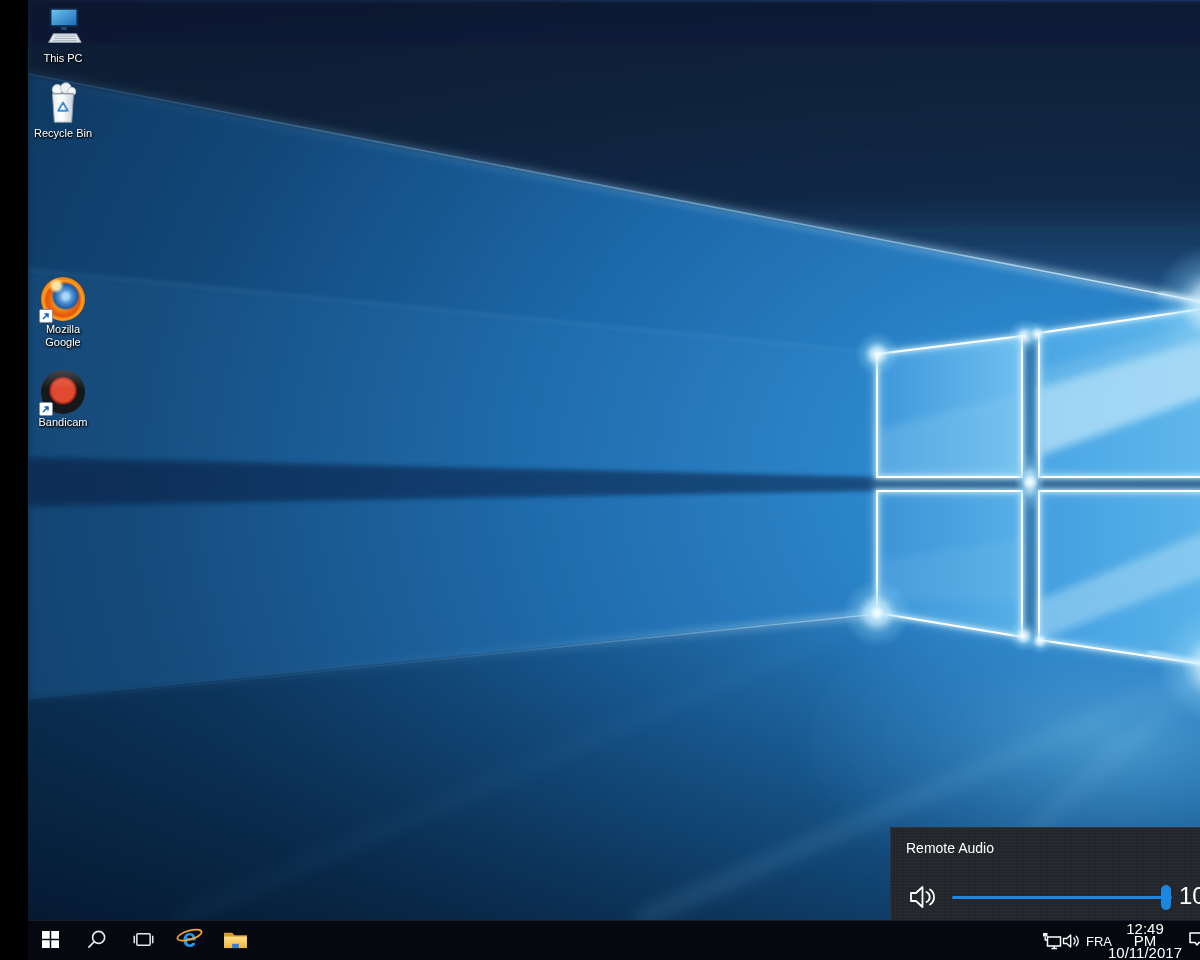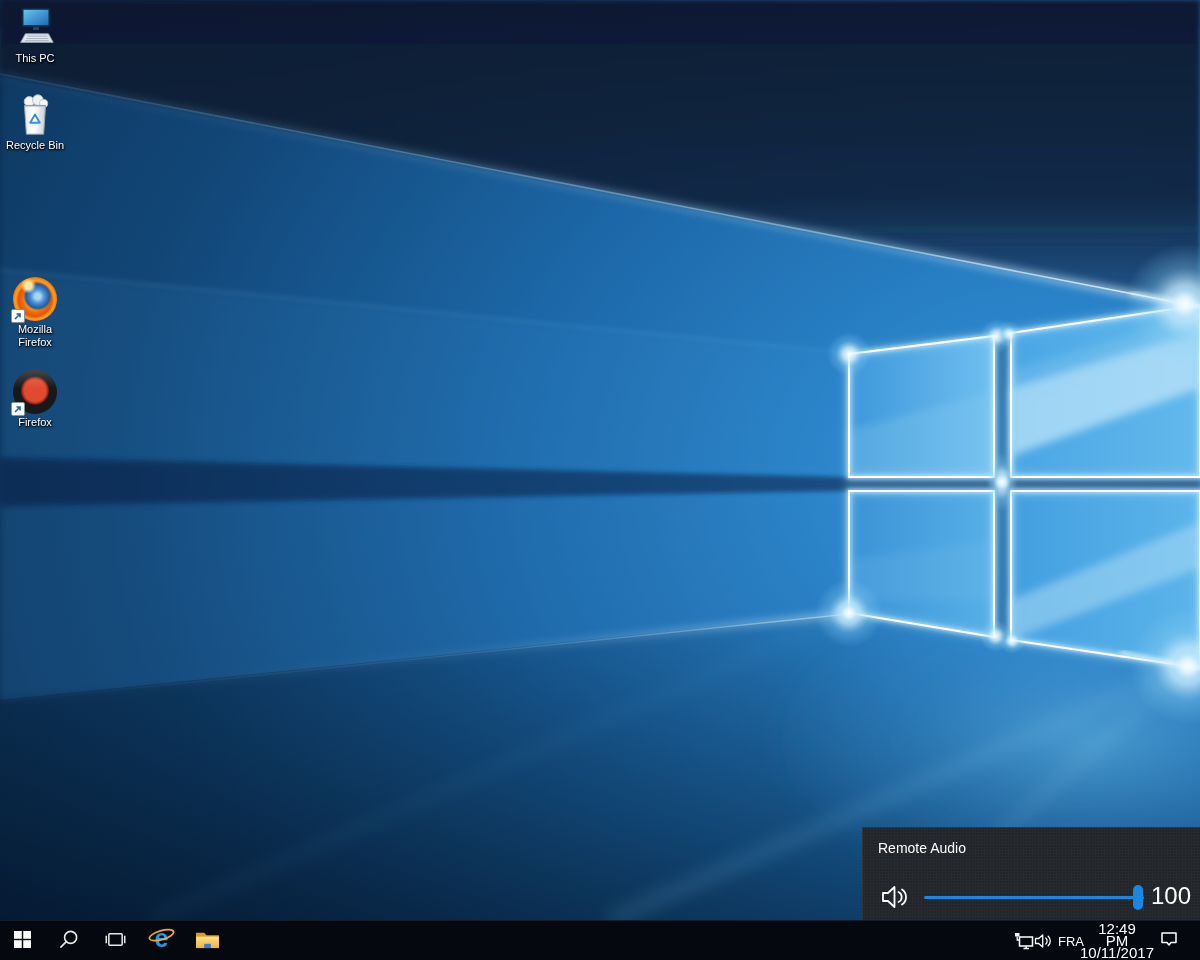--- a/index.html
+++ b/index.html
@@ -1,18 +1,18 @@
 <!DOCTYPE html>
 <html><head>
 <meta charset="utf-8">
 <style>
   * { margin:0; padding:0; box-sizing:border-box; }
   html,body { width:1200px; height:960px; overflow:hidden; background:#000;
               font-family:"Liberation Sans", sans-serif; }
-  .screen { position:relative; width:956px; height:960px; }
+  .screen { position:relative; width:956px; height:960px;margin-left:28px; }
 
   
   .wp { position:absolute; left:0; top:0; width:1200px; height:920px; display:block; }
 
   
   .dicon { position:absolute; left:3px; width:64px; text-align:center; cursor:default; }
   .dicon .art { position:relative; width:46px; height:46px; margin:0 auto; }
   .dicon .lbl { margin-top:1px; font-size:11px; line-height:13px; color:#fff;
                 text-shadow:0 1px 2px #000, 1px 1px 2px rgba(0,0,0,.95); }
   .art-chrome { position:absolute; inset:1px; border-radius:50%;
@@ -198,21 +198,21 @@
         <rect x="10" y="3" width="30" height="20" rx="1" fill="#0f2e4c" stroke="#0a1f35"></rect>
         <rect x="12" y="5" width="26" height="16" fill="url(#pcScr)"></rect>
         <path d="M22 23 h6 v3 h-6 z" fill="#1d4a6e"></path>
         <path d="M14 30 L38 30 L43 39 L9 39 Z" fill="#dfe5ea" stroke="#93a0ab"></path>
         <path d="M16 32.5 h21 M15 35 h23 M13.5 37.2 h25" stroke="#a8b4bd" stroke-width="1" fill="none"></path>
       </svg>
     </div>
     <div class="lbl">This PC</div>
   </div>
 
-  <div class="dicon" style="top:92px">
+  <div class="dicon" style="top:80px">
     <div class="art">
       <svg viewBox="0 0 48 48" width="46" height="46">
         <defs>
             <linearGradient id="binG" x1="0" y1="0" x2="1" y2="0">
           <stop offset="0" stop-color="#e8ecef"></stop>
               <stop offset="0.45" stop-color="#ffffff"></stop>
           <stop offset="1" stop-color="#c6cdd3"></stop>
             </linearGradient>
           </defs>
         <circle cx="18" cy="10" r="5.2" fill="#f4f6f7" stroke="#b9c1c6"></circle>
@@ -229,33 +229,33 @@
 
   <div class="dicon" style="top:276px">
     <div class="art">
       <div class="art-firefox"></div>
       <span class="sc">
         <svg viewBox="0 0 12 12" width="12" height="12">
           <path d="M3 9 L8 4 M4.5 4 H8 V7.5" fill="none" stroke="#1560c0" stroke-width="1.5"></path>
         </svg>
       </span>
     </div>
-    <div class="lbl">Mozilla Firefox</div>
+    <div class="lbl">Mozilla Google</div>
   </div>
 
   <div class="dicon" style="top:369px">
     <div class="art">
       <div class="art-bandicam"></div>
       <span class="sc">
         <svg viewBox="0 0 12 12" width="12" height="12">
           <path d="M3 9 L8 4 M4.5 4 H8 V7.5" fill="none" stroke="#1560c0" stroke-width="1.5"></path>
         </svg>
       </span>
     </div>
-    <div class="lbl">Firefox</div>
+    <div class="lbl">Bandicam</div>
   </div>
 
   <div class="flyout">
     <div class="fly-title">Remote Audio</div>
     <div class="fly-spk">
       <svg viewBox="0 0 30 26" width="30" height="26">
         <path d="M2 9 h5 l6.5 -6 v20 l-6.5 -6 H2 Z" fill="none" stroke="#fff" stroke-width="1.8" stroke-linejoin="round"></path>
         <path d="M17.5 8 a5.5 5.5 0 0 1 0 10" fill="none" stroke="#fff" stroke-width="1.8" stroke-linecap="round"></path>
         <path d="M21 5.5 a9 9 0 0 1 0 15" fill="none" stroke="#fff" stroke-width="1.8" stroke-linecap="round"></path>
       </svg>

